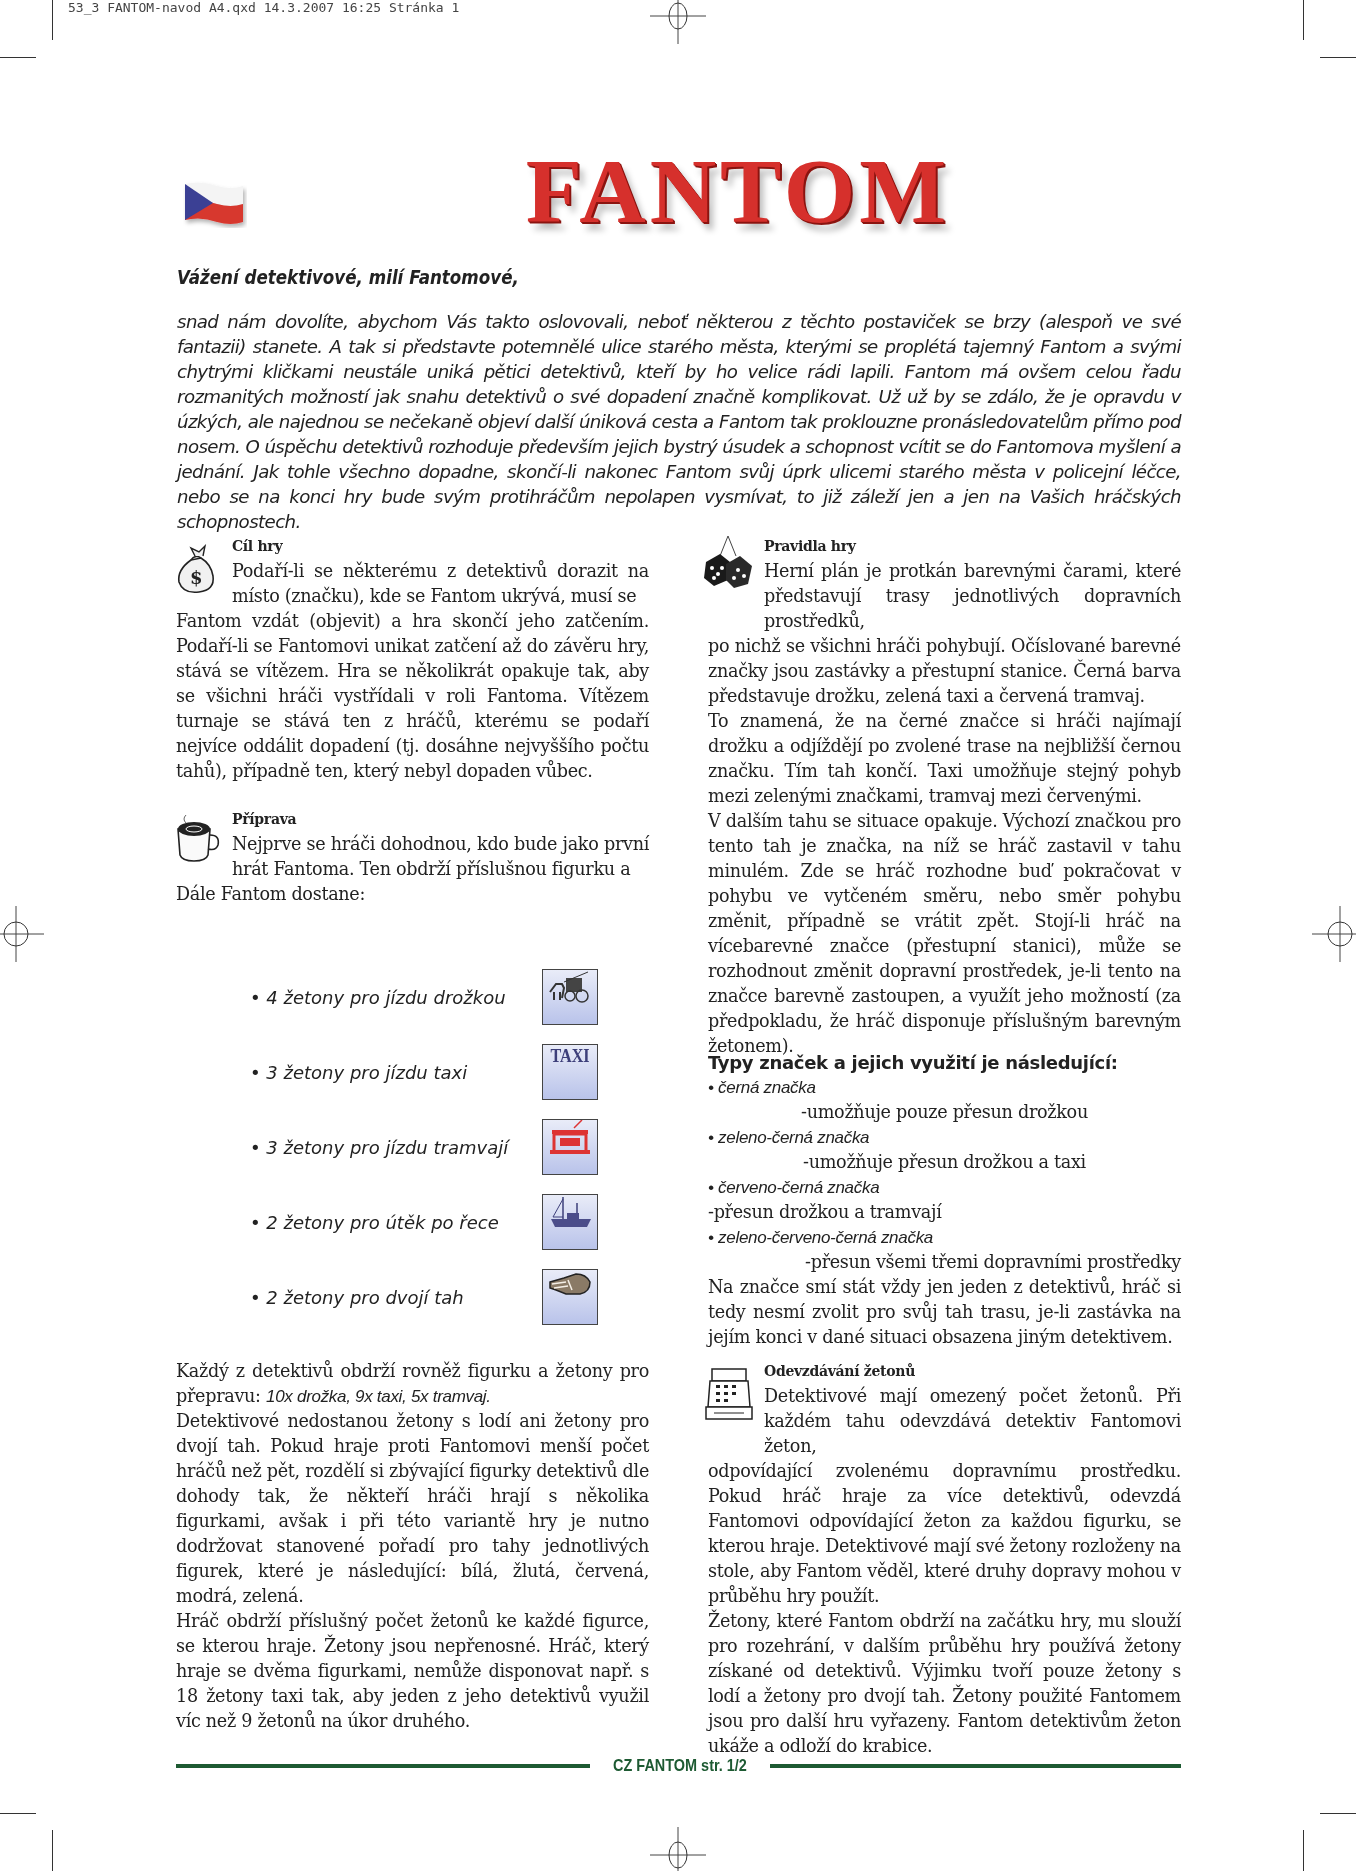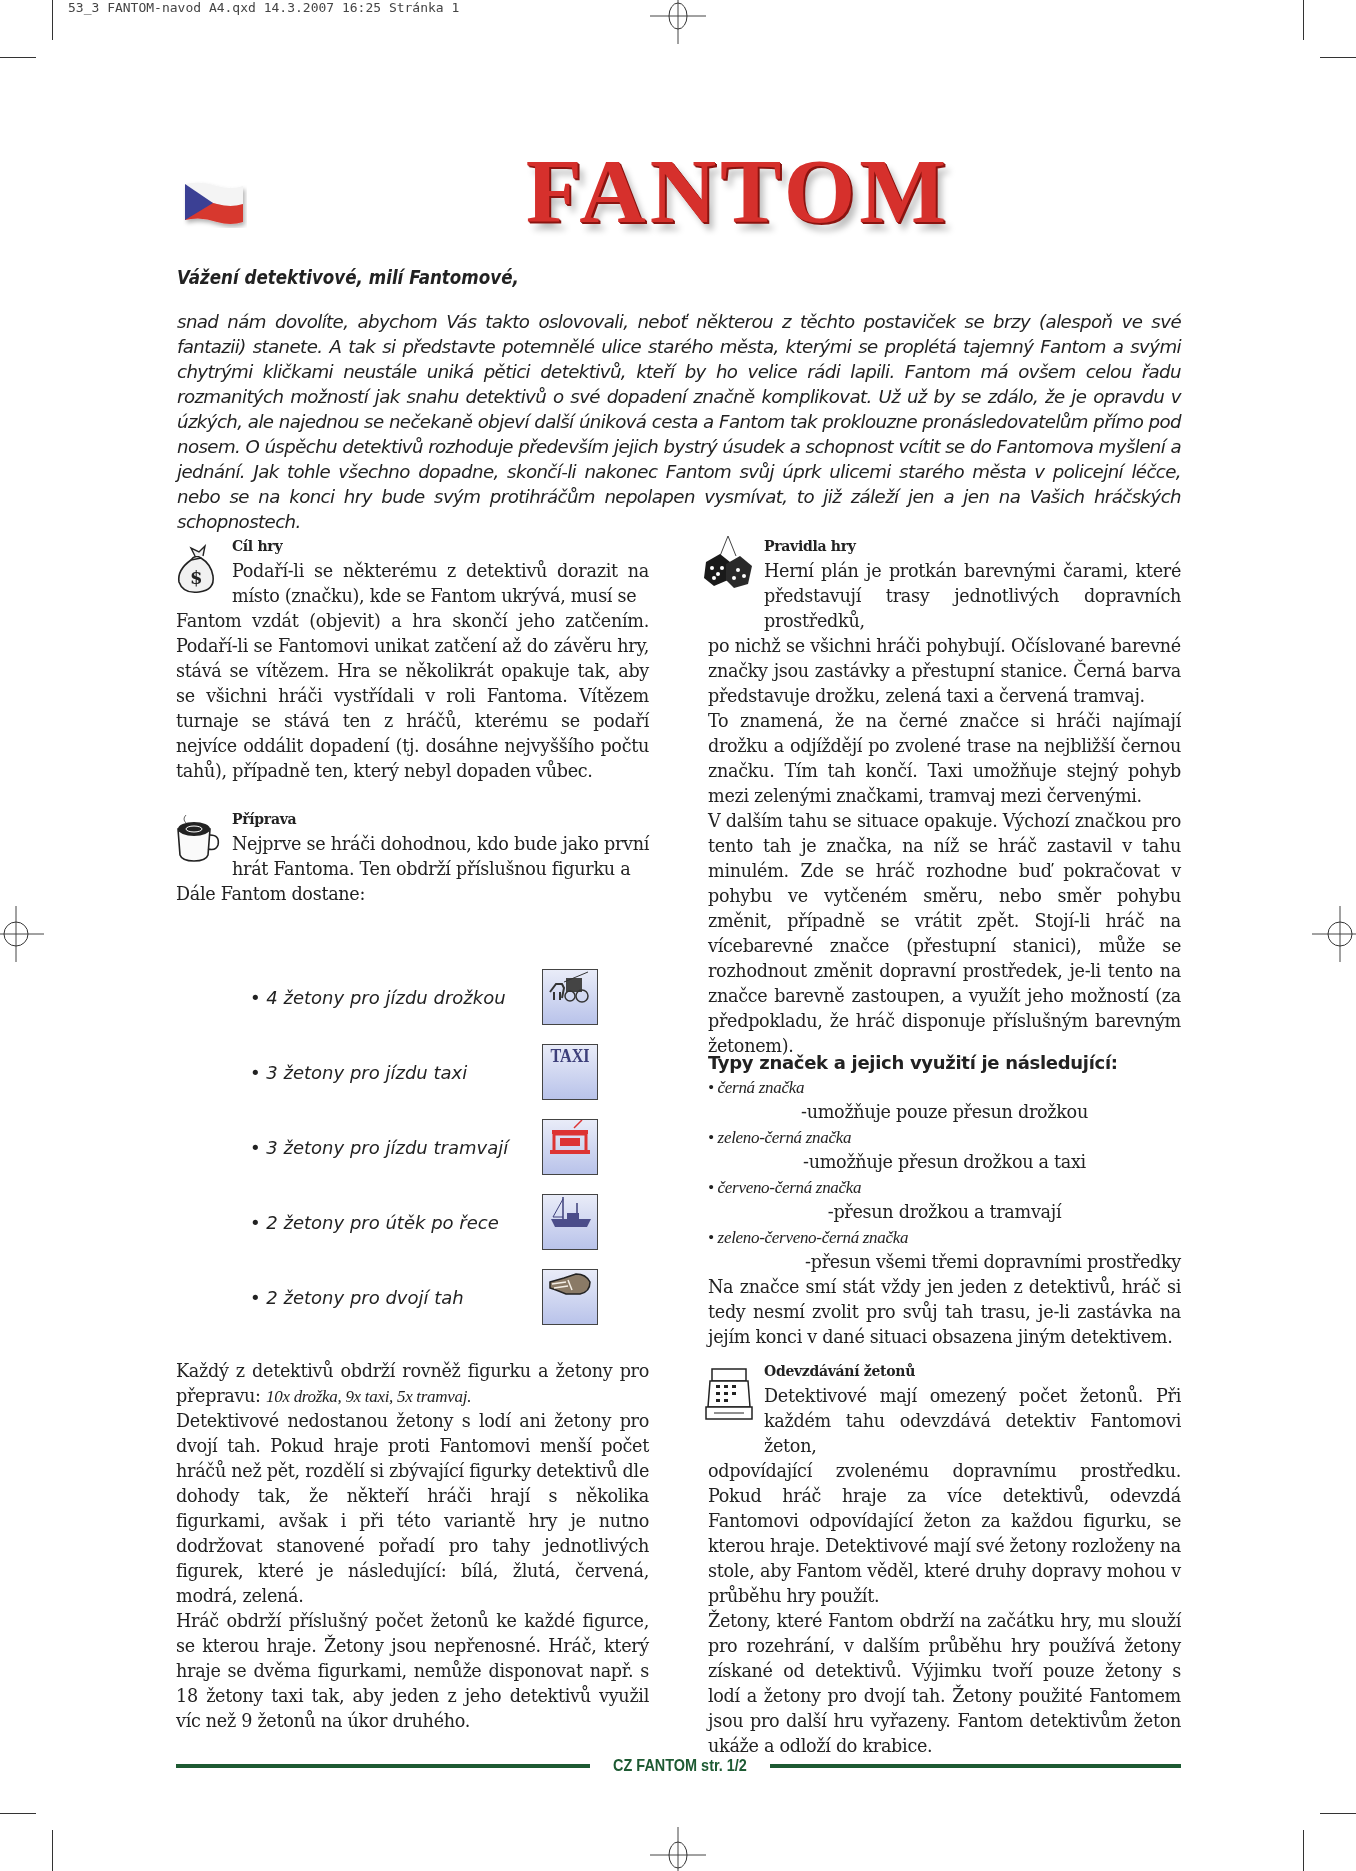--- a/index.html
+++ b/index.html
@@ -18,21 +18,21 @@
   .col-left { left:176px; width:473px; }
   .col-right { left:708px; width:473px; }
   .sec-head { font-family:"DejaVu Serif", serif; font-weight:bold; font-size:14px; }
   .icon-box { position:absolute; }
   .token-list { left:250px; width:360px; }
   .token-row { position:absolute; left:0; width:360px; height:60px; }
   .token-label { position:absolute; left:0; top:18px; font-family:"DejaVu Sans", sans-serif; font-style:italic; font-size:18px; white-space:nowrap; }
   .token-img { position:absolute; left:292px; top:0; width:56px; height:56px; border:1.5px solid #444; box-sizing:border-box;
                background:linear-gradient(180deg,#e9ecf8 0%,#b9c3ea 100%); display:flex; align-items:flex-start; justify-content:center; }
   .marks-head { font-family:"DejaVu Sans", sans-serif; font-weight:bold; font-size:18px; letter-spacing:-0.3px;margin-top:16px; }
-  .it { font-family:Liberation Serif, serif; font-style:italic; font-size:17px; }
+  .it { font-family:Liberation Sans, sans-serif; font-style:italic; font-size:17px; }
   .footer-line { height:4px; background:#1d5a32; }
   .footer-text { font-family:"Liberation Sans", sans-serif; font-weight:bold; font-size:17px; color:#1d5a32; transform:scaleX(0.85); transform-origin:center; white-space:nowrap; }
   p { margin:0; }
 </style>
 </head>
 <body>
 
 <div class="abs slug">53_3 FANTOM-navod A4.qxd  14.3.2007  16:25  Stránka 1</div>
 <div class="abs crop-v" style="left:52px;top:0;height:40px"></div>
 <div class="abs crop-h" style="left:0;top:57px;width:36px"></div>
@@ -192,21 +192,21 @@
   <div>
       <div class="it">• černá značka</div>
       <div style="text-align:center">-umožňuje pouze přesun drožkou</div>
     </div>
   <div>
       <div class="it">• zeleno-černá značka</div>
       <div style="text-align:center">-umožňuje přesun drožkou a taxi</div>
     </div>
   <div>
       <div class="it">• červeno-černá značka</div>
-      <div style="text-align:center">-přesun drožkou a tramvají</div>
+      <div style="text-align:left">-přesun drožkou a tramvají</div>
     </div>
   <div>
       <div class="it">• zeleno-červeno-černá značka</div>
       <div style="text-align:right">-přesun všemi třemi dopravními prostředky</div>
     </div>
   <p>Na značce smí stát vždy jen jeden z detektivů, hráč si tedy nesmí zvolit pro svůj tah trasu, je-li zastávka na jejím konci v dané situaci obsazena jiným detektivem.</p>
 </div>
 
 <div class="abs col col-right" style="top:1359px">
   <svg class="icon-box" style="left:-4px;top:8px;width:50px;height:56px" viewBox="0 0 50 56">

